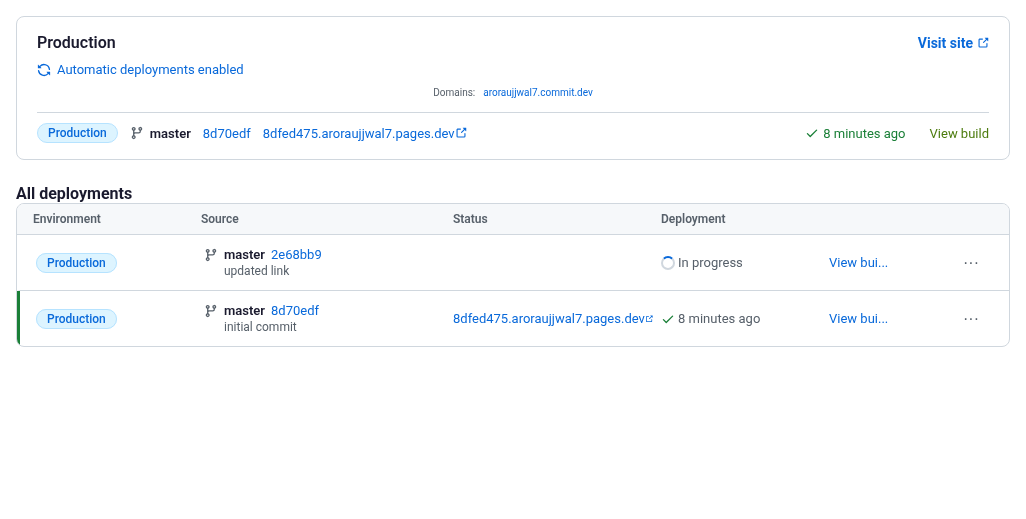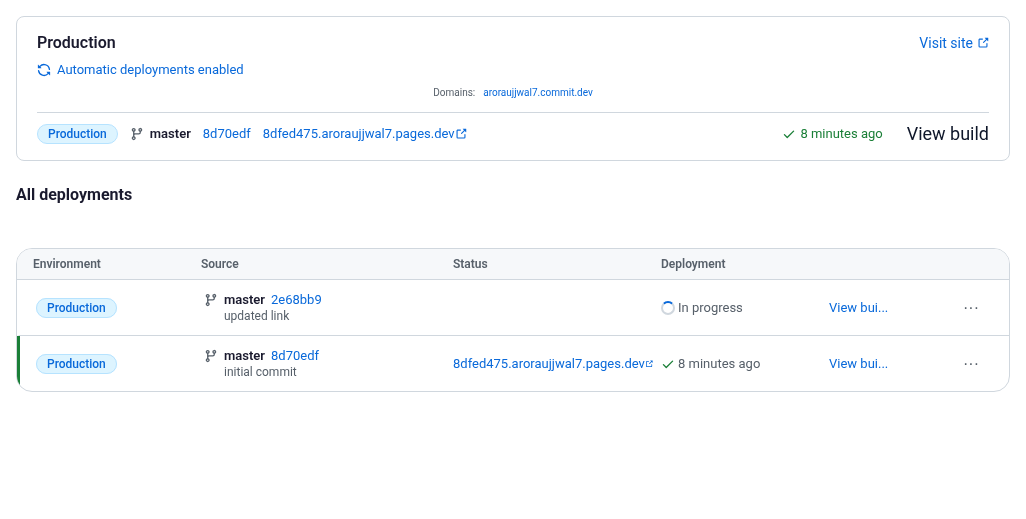--- a/index.html
+++ b/index.html
@@ -33,20 +33,21 @@
       color: #1a1a2e;
     }
 
     .visit-site-link {
       color: #0969da;
       text-decoration: none;
       font-size: 14px;
       display: flex;
       align-items: center;
       gap: 4px;
+      font-weight: bold;
     }
 
     .auto-deploy-row {
       display: flex;
       align-items: center;
       gap: 6px;
       margin-bottom: 10px;
       color: #0969da;
       font-size: 13px;
     }
@@ -116,39 +117,38 @@
     .status-success {
       color: #1a7f37;
       display: flex;
       align-items: center;
       gap: 4px;
       margin-left: auto;
       font-size: 13px;
     }
 
     .view-build-link {
-      color: #0f172a;
-      text-decoration: none;
-      font-size: 18px;
+      color: #4d7c0f;
+      text-decoration: none;
+      font-size: 13px;
       margin-left: 12px;
     }
 
     
     .section-title {
       font-size: 16px;
       font-weight: 700;
       color: #1a1a2e;
     }
 
     .deployments-table {
       border: 1px solid #d0d7de;
-      border-radius: 16px;
+      border-radius: 8px;
       overflow: hidden;
       width: 100%;
-      margin-top: 44px;
     }
 
     .table-header {
       display: grid;
       grid-template-columns: 160px 1fr 200px 160px 120px 36px;
       background: #f6f8fa;
       border-bottom: 1px solid #d0d7de;
       padding: 8px 16px;
       gap: 8px;
     }

